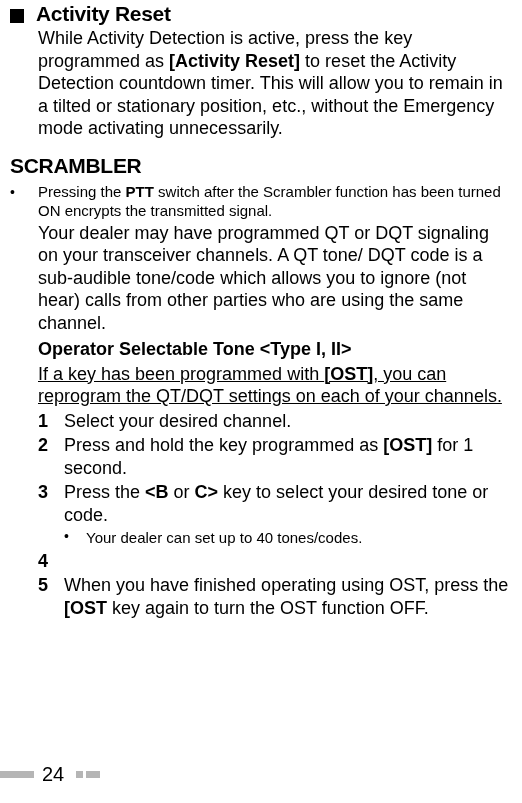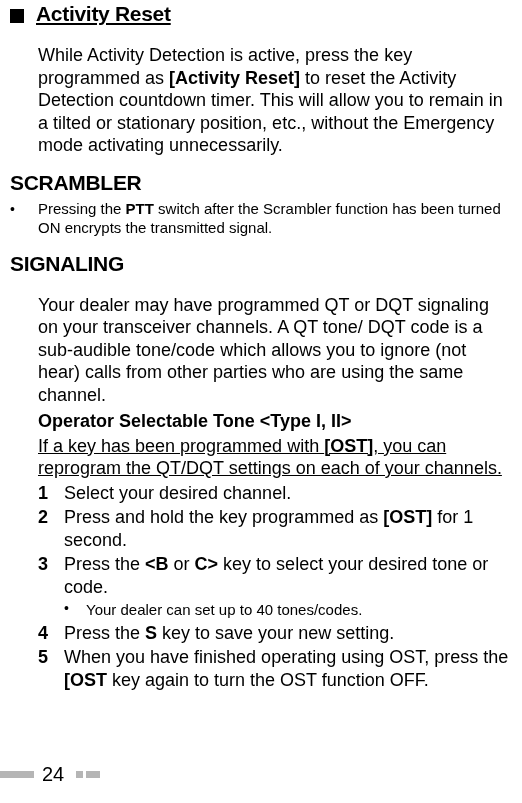--- a/index.html
+++ b/index.html
@@ -31,27 +31,26 @@
     margin-right: 12px;
     position: relative;
     top: 2px;
   }
   .sec-title {
     font-family: "Arial Narrow", Arial, Helvetica, sans-serif;
     font-stretch: condensed;
     font-weight: bold;
     font-size: 21px;
     letter-spacing: -0.3px;
-    text-decoration: underline;
   }
   .body-block {
     margin-left: 28px;
     font-size: 18px;
     line-height: 1.25;
-    margin-top: 18px;
+    margin-top: 1px;
   }
   .h1 {
     font-family: "Arial Narrow", Arial, Helvetica, sans-serif;
     font-stretch: condensed;
     font-weight: bold;
     font-size: 21px;
     margin-top: 14px;
     letter-spacing: -0.3px;
   }
   .top-body {
@@ -161,21 +160,20 @@
   </div>
 
   <div class="h1">SCRAMBLER</div>
   <div class="note-row">
     <div class="note-bullet">•</div>
     <div class="note-text">
       <span>Pressing the </span><span class="strong">PTT</span><span> switch after the Scrambler function has been turned ON encrypts the transmitted signal.</span>
     </div>
   </div>
 
-  <div class="h1">SIGNALING</div>
 
 
   <div class="body-block">Your dealer may have programmed QT or DQT signaling on your transceiver channels.  A QT tone/ DQT code  is a sub-audible tone/code which allows you to ignore (not hear) calls from other parties who are using the same channel.</div>
 
   <div class="body-block sub-bold">Operator Selectable Tone &lt;Type I, II&gt;</div>
 
   <div class="body-block" style="margin-top:2px;text-decoration:underline;">
     <span>If a key has been programmed with </span><span class="strong">[OST]</span><span>, you can reprogram the QT/DQT settings on each of your channels.</span>
   </div>
 
@@ -201,23 +199,20 @@
         <span>Press the </span><span class="strong">&lt;B</span><span> or </span><span class="strong">C&gt;</span><span> key to select your desired tone or code.</span>
       </div>
     </div>
     <div class="inner-note">
       <div class="nb">•</div>
       <div class="nt">Your dealer can set up to 40 tones/codes.</div>
     </div>
 
     <div class="num-row">
       <div class="num">4</div>
-      <div class="num-text">
-        <span>Press the </span><span class="strong">S</span><span> key to save your new setting.</span>
-      </div>
     </div>
 
     <div class="num-row">
       <div class="num">5</div>
       <div class="num-text">
         <span>When you have finished operating using OST, press the </span><span class="strong">[OST</span><span> key again to turn the OST function OFF.</span>
       </div>
     </div>
 
   </div>

